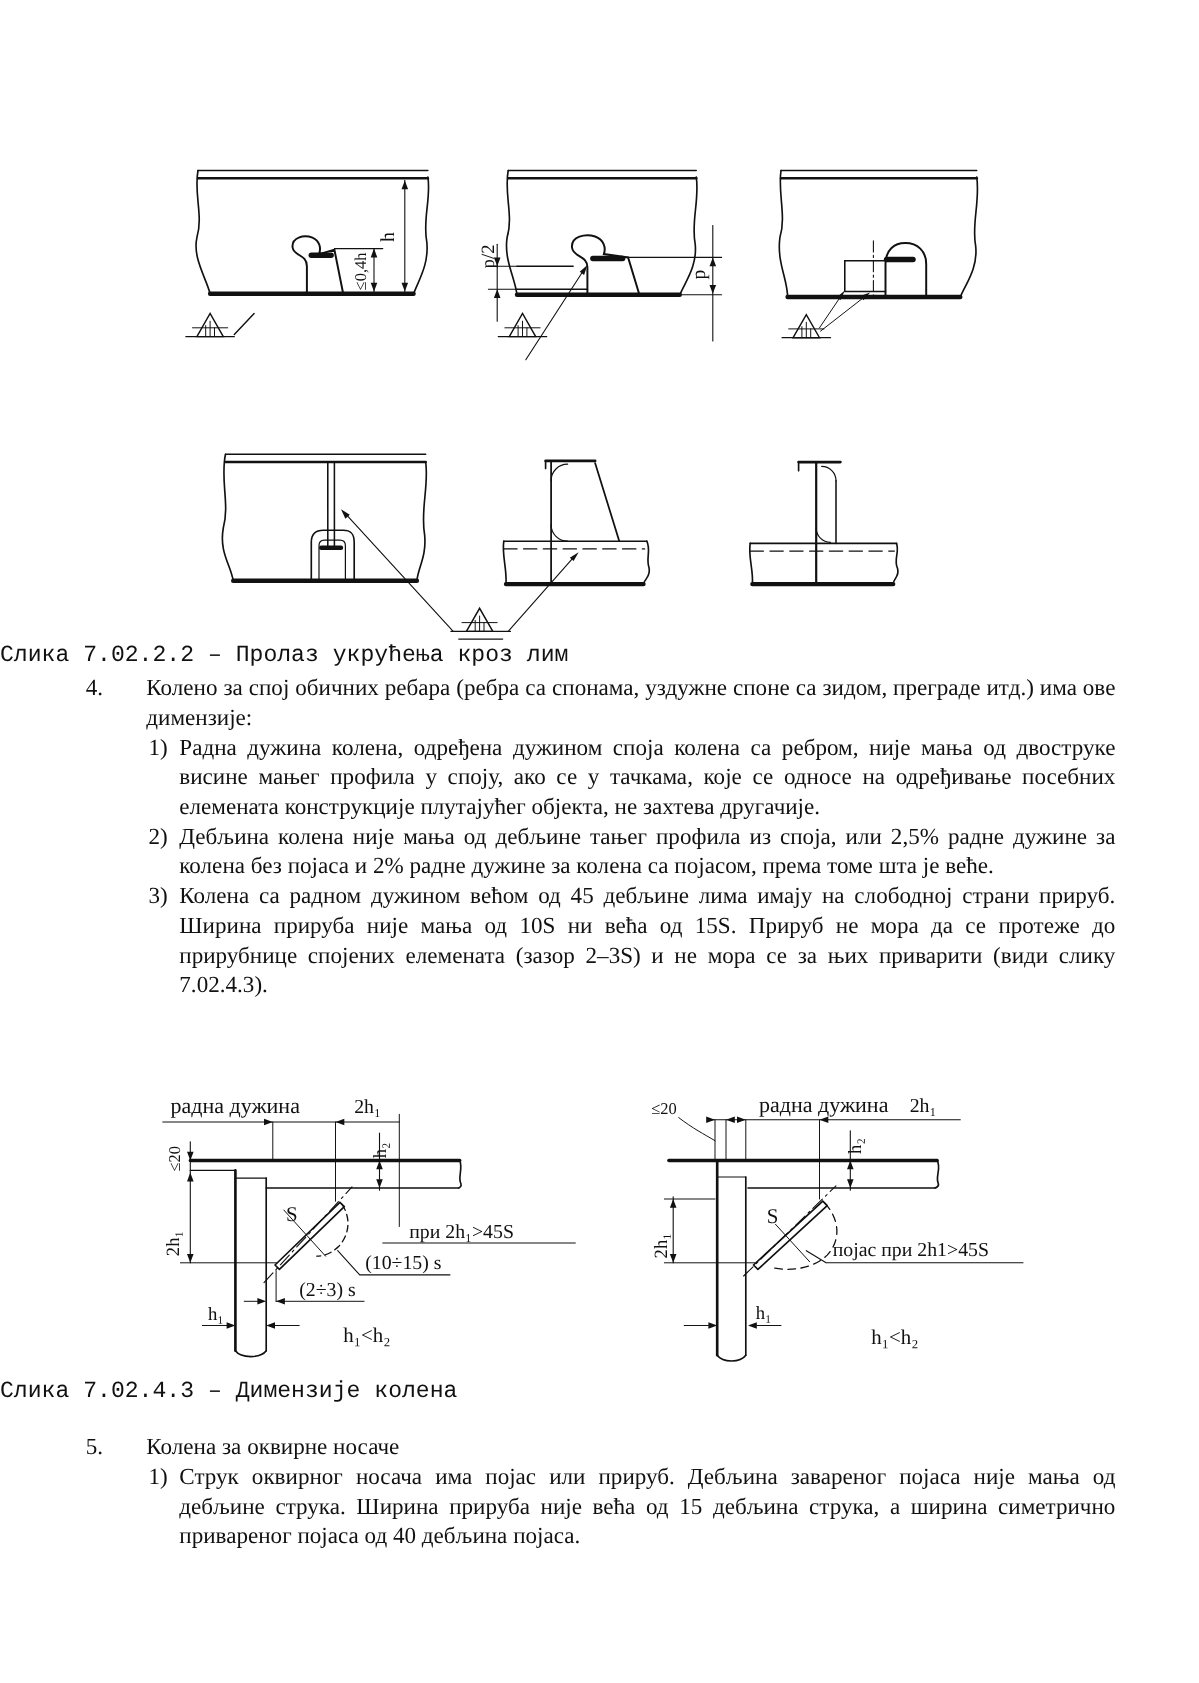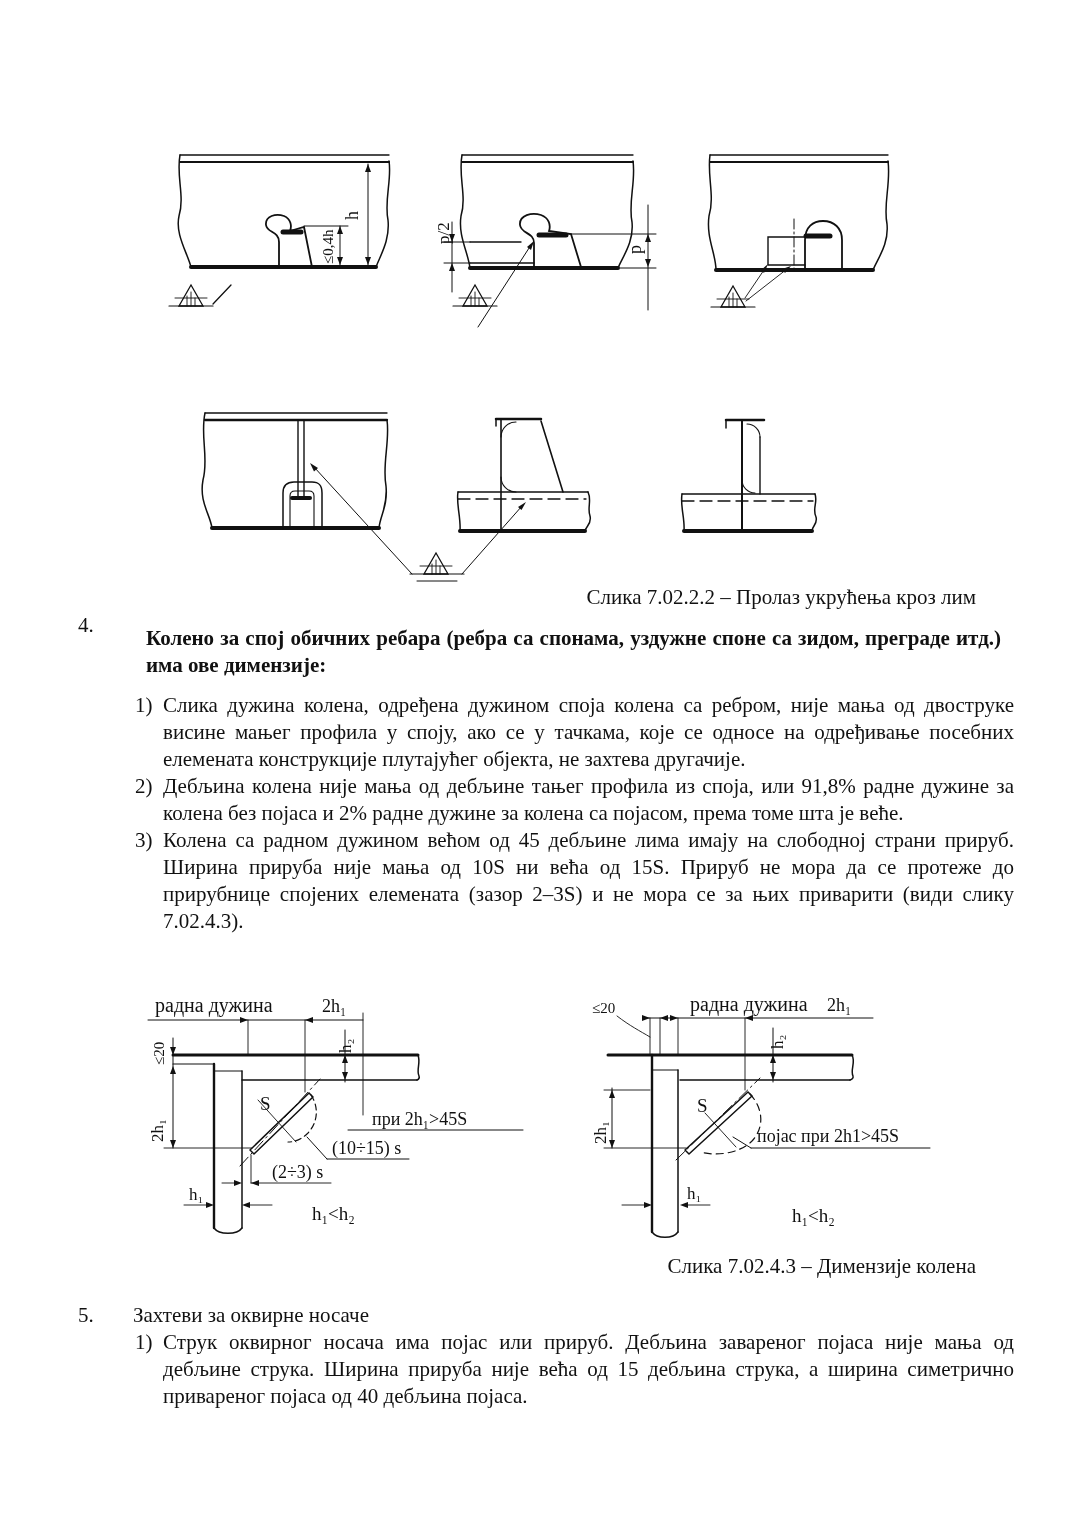--- a/index.html
+++ b/index.html
@@ -1,25 +1,25 @@
 <!DOCTYPE html>
 <html><head>
 <meta charset="utf-8">
 <style>
   html,body{margin:0;padding:0;background:#ffffff;}
   #page{position:relative;width:1090px;height:1530px;background:#ffffff;overflow:hidden;
         font-family:"Liberation Serif","DejaVu Serif",serif;color:#111;}
   svg{position:absolute;left:0;}
   svg text{font-family:"Liberation Serif","DejaVu Serif",serif;fill:#111;}
-  .cap{position:absolute;left:0;width:976px;text-align:right;font-size:21px;line-height:26px;}
+  .cap{position:absolute;left:0;width:976px;text-align:left;font-size:21px;line-height:26px;font-family:Liberation Mono, monospace;}
   .sec{position:absolute;left:78px;width:936px;font-size:21px;line-height:27px;display:flex;align-items:flex-start;}
   .sec-num{width:55px;flex:0 0 55px;}
   .sec-body{flex:1;}
   .sec-title{margin:0;}
-  .intro{margin:13px;text-align:justify;font-weight:bold;}
+  .intro{margin:0;text-align:justify;}
   .li{display:flex;align-items:flex-start;}
   .li-marker{width:30px;flex:0 0 30px;padding-left:2px;box-sizing:border-box;}
   .li-text{flex:1;text-align:justify;margin:0;}
   .st15{font-size:15px;}
 </style>
 </head>
 <body>
 
 <div id="page">
 
@@ -175,25 +175,25 @@
   </svg>
 
   <div class="cap" style="top:584px">Слика 7.02.2.2 – Пролаз укрућења кроз лим</div>
 
   <div class="sec" style="top:612px">
     <div class="sec-num">4.</div>
     <div class="sec-body">
       <p class="intro">Колено за спој обичних ребара (ребра са спонама, уздужне споне са зидом, преграде итд.) има ове димензије:</p>
       <div class="li">
         <span class="li-marker">1)</span>
-        <p class="li-text">Слика дужина колена, одређена дужином споја колена са ребром, није мања од двоструке висине мањег профила у споју, ако се у тачкама, које се односе на одређивање посебних елемената конструкције плутајућег објекта, не захтева другачије.</p>
+        <p class="li-text">Радна дужина колена, одређена дужином споја колена са ребром, није мања од двоструке висине мањег профила у споју, ако се у тачкама, које се односе на одређивање посебних елемената конструкције плутајућег објекта, не захтева другачије.</p>
       </div>
       <div class="li">
         <span class="li-marker">2)</span>
-        <p class="li-text">Дебљина колена није мања од дебљине тањег профила из споја, или 91,8% радне дужине за колена без појаса и 2% радне дужине за колена са појасом, према томе шта је веће.</p>
+        <p class="li-text">Дебљина колена није мања од дебљине тањег профила из споја, или 2,5% радне дужине за колена без појаса и 2% радне дужине за колена са појасом, према томе шта је веће.</p>
       </div>
       <div class="li">
         <span class="li-marker">3)</span>
         <p class="li-text">Колена са радном дужином већом од 45 дебљине лима имају на слободној страни прируб. Ширина прируба није мања од 10S ни већа од 15S. Прируб не мора да се протеже до прирубнице спојених елемената (зазор 2–3S) и не мора се за њих приварити (види слику 7.02.4.3).</p>
       </div>
     </div>
   </div>
 
   <svg style="top:985px" width="1090" height="262" viewBox="0 985 1090 262">
     <g stroke="#111" fill="none" stroke-linecap="round">
@@ -290,21 +290,21 @@
     <text x="757" y="1142" font-size="18">појас при 2h1&gt;45S</text>
     <text x="687" y="1199" font-size="17">h₁</text>
     <text x="792" y="1222" font-size="19">h₁&lt;h₂</text>
   </svg>
 
   <div class="cap" style="top:1253px">Слика 7.02.4.3 – Димензије колена</div>
 
   <div class="sec" style="top:1302px">
     <div class="sec-num">5.</div>
     <div class="sec-body">
-      <p class="sec-title">Захтеви за оквирне носаче</p>
+      <p class="sec-title">Колена за оквирне носаче</p>
       <div class="li">
         <span class="li-marker">1)</span>
         <p class="li-text">Струк оквирног носача има појас или прируб. Дебљина завареног појаса није мања од дебљине струка. Ширина прируба није већа од 15 дебљина струка, а ширина симетрично привареног појаса од 40 дебљина појаса.</p>
       </div>
     </div>
   </div>
 
 </div>
 
 </body></html>

